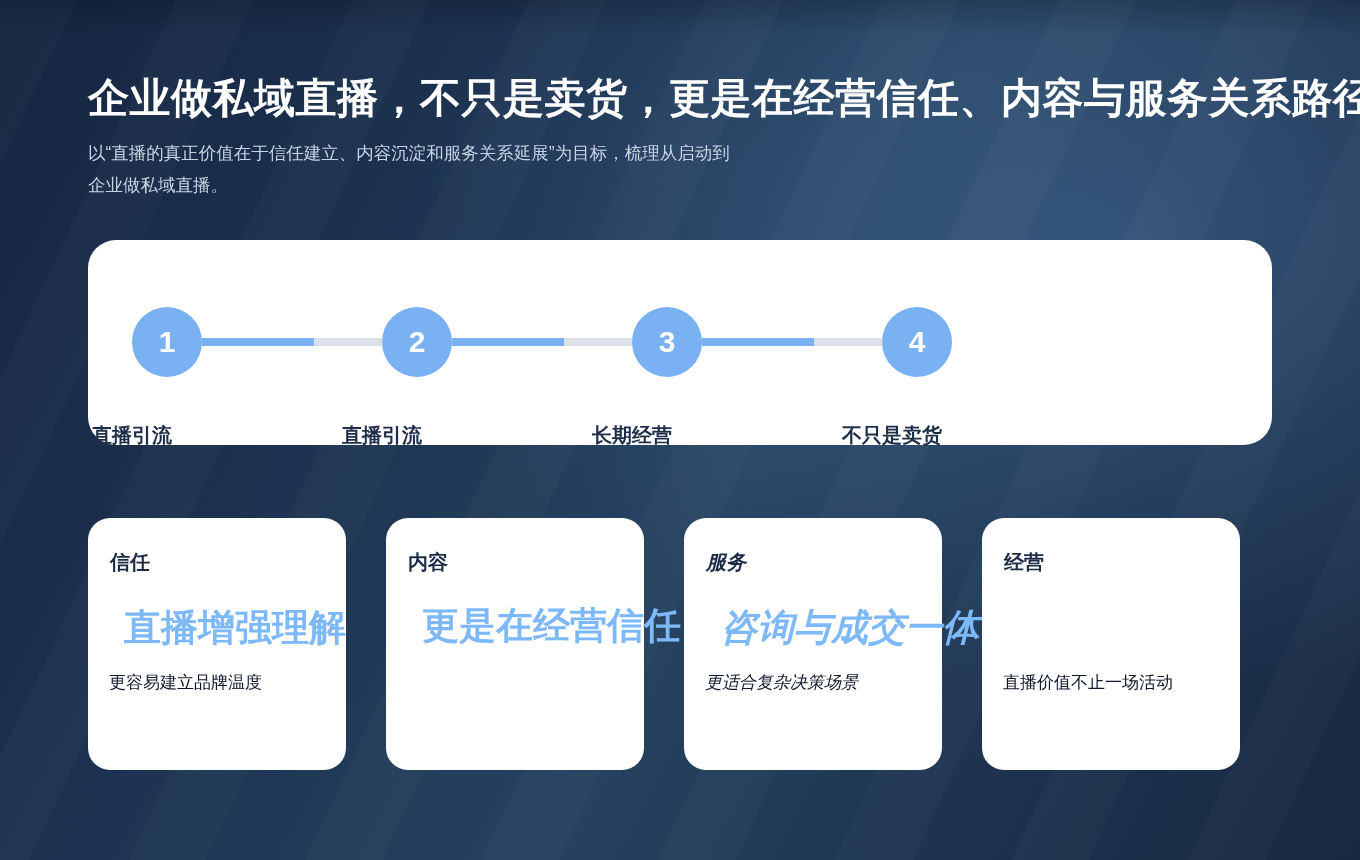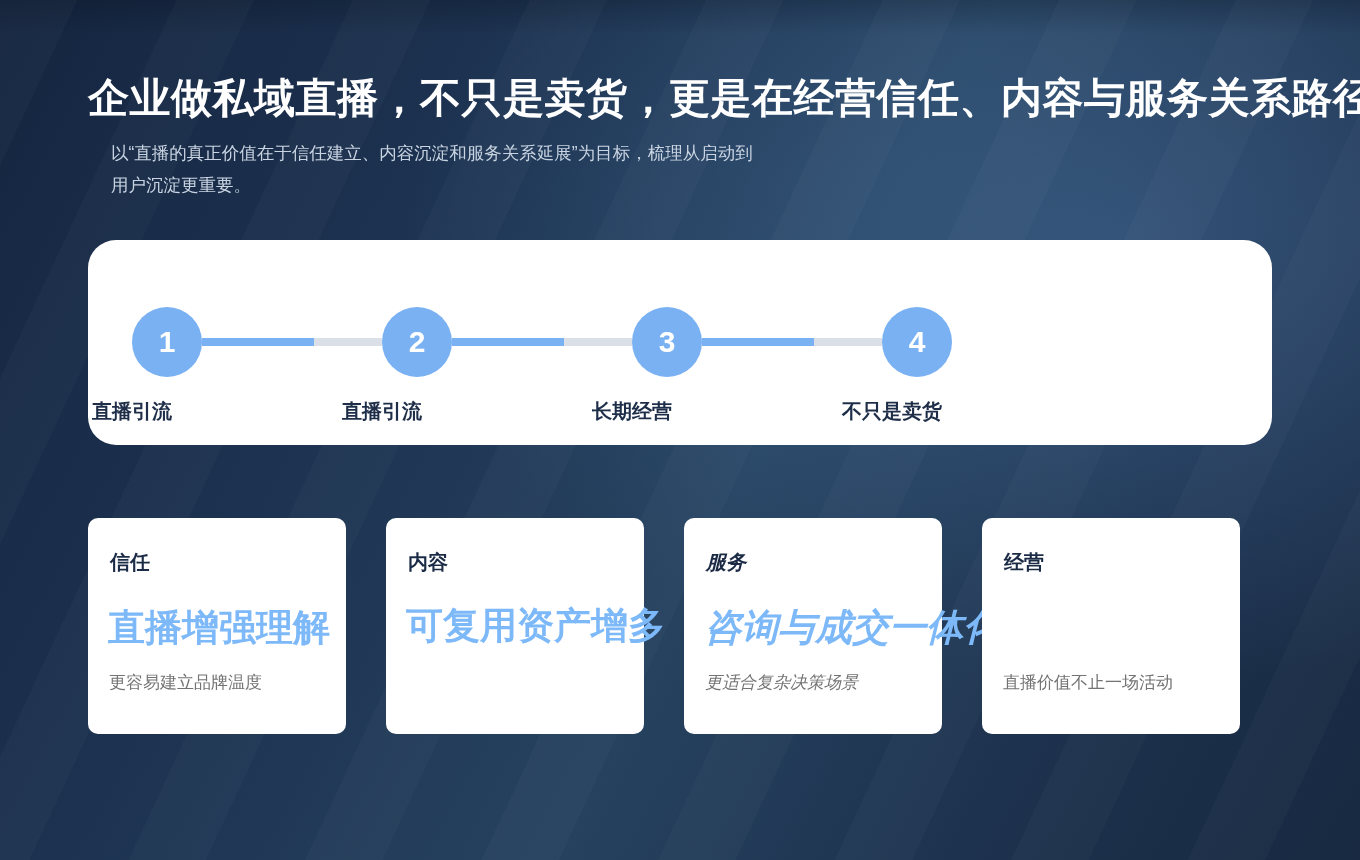--- a/index.html
+++ b/index.html
@@ -21,21 +21,21 @@
 
   
   .page-title {
     position: absolute; left: 88px; top: 77px;
     font-size: 41px; line-height: 42px; font-weight: 900;
     color: #ffffff; white-space: nowrap; letter-spacing: 0.5px;
   }
   .page-subtitle {
     position: absolute; left: 88px; top: 137px;
     font-size: 17.5px; line-height: 32px; font-weight: 400;
-    color: #c9d4e2; white-space: nowrap; margin-left: 23px;
+    color: #c9d4e2; white-space: nowrap;
   }
 
   
   .timeline-card {
     position: absolute; left: 88px; top: 240px;
     width: 1184px; height: 205px;
     background: #ffffff; border-radius: 28px;
   }
   .timeline-step {
     position: absolute; top: 0; width: 250px; height: 100%;
@@ -43,60 +43,60 @@
   .step-circle {
     position: absolute; left: 40px; top: 67px;
     width: 70px; height: 70px; border-radius: 50%;
     background: #79b1f3;
     display: flex; align-items: center; justify-content: center;
   }
   .step-number {
     color: #ffffff; font-size: 30px; font-weight: 700; line-height: 1;
   }
   .step-label {
-    position: absolute; left: 0; top: 158px;
+    position: absolute; left: 0; top: 182px;
     font-size: 20px; font-weight: 700; color: #1e2e49; white-space: nowrap; font-family: Liberation Mono, monospace;
   }
   .connector {
     position: absolute; top: 98px; height: 8px; width: 180px;
     display: flex;
   }
   .connector .seg-done { width: 112px; height: 100%; background: #79b1f3; }
   .connector .seg-rest { width: 68px;  height: 100%; background: #dbe0e8; }
 
   
   .benefit-card {
     position: absolute; top: 518px;
-    width: 258px; height: 216px;
-    background: #ffffff; border-radius: 10px;
+    width: 258px; height: 252px;
+    background: #ffffff; border-radius: 22px;
     overflow: visible;
   }
   .card-tag {
     position: absolute; left: 22px; top: 31px;
     font-size: 20px; font-weight: 700; color: #1b2b45; white-space: nowrap;
   }
   .card-headline {
-    position: absolute; left: 20px; top: 90px;
+    position: absolute; left: 36px; top: 90px;
     font-size: 37px; line-height: 40px; font-weight: 800;
     color: #7db9f8; white-space: nowrap;
   }
   .card-desc {
     position: absolute; left: 21px; top: 153px;
-    font-size: 17px; font-weight: 400; color: #737373; white-space: nowrap;
+    font-size: 17px; font-weight: 400; color: #0f172a; white-space: nowrap;
   }
 </style>
 </head>
 <body>
 
 <div class="streaks"></div>
 
 <h1 class="page-title">企业做私域直播，不只是卖货，更是在经营信任、内容与服务关系路径图</h1>
 <div class="page-subtitle">
   <div>以“直播的真正价值在于信任建立、内容沉淀和服务关系延展”为目标，梳理从启动到</div>
-  <div>用户沉淀更重要。</div>
+  <div>企业做私域直播。</div>
 </div>
 
 <div class="timeline-card">
 
   <div class="connector" style="left:114px;">
     <div class="seg-done"></div>
     <div class="seg-rest"></div>
   </div>
   <div class="connector" style="left:364px;">
     <div class="seg-done"></div>
@@ -138,21 +138,21 @@
 </div>
 
 <div class="benefit-card" style="left:88px;">
   <div class="card-tag">信任</div>
   <div class="card-headline">直播增强理解</div>
   <div class="card-desc">更容易建立品牌温度</div>
 </div>
 
 <div class="benefit-card" style="left:386px;font-family:Liberation Mono, monospace;">
   <div class="card-tag">内容</div>
-  <div class="card-headline">可复用资产增多</div>
+  <div class="card-headline">更是在经营信任</div>
 </div>
 
 <div class="benefit-card" style="left:684px;font-style:italic;">
   <div class="card-tag">服务</div>
   <div class="card-headline">咨询与成交一体化</div>
   <div class="card-desc">更适合复杂决策场景</div>
 </div>
 
 <div class="benefit-card" style="left:982px;">
   <div class="card-tag">经营</div>

